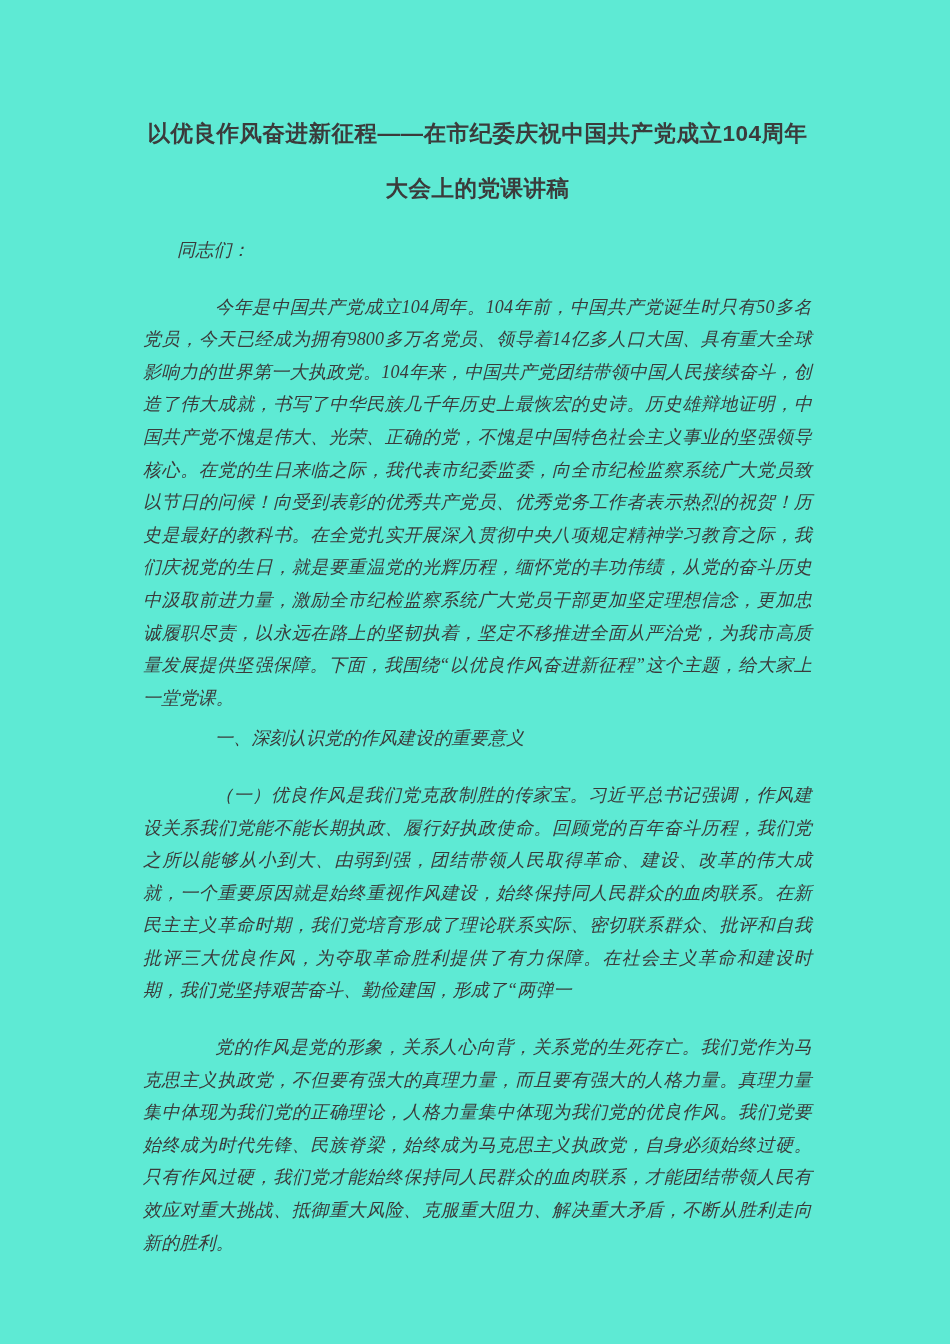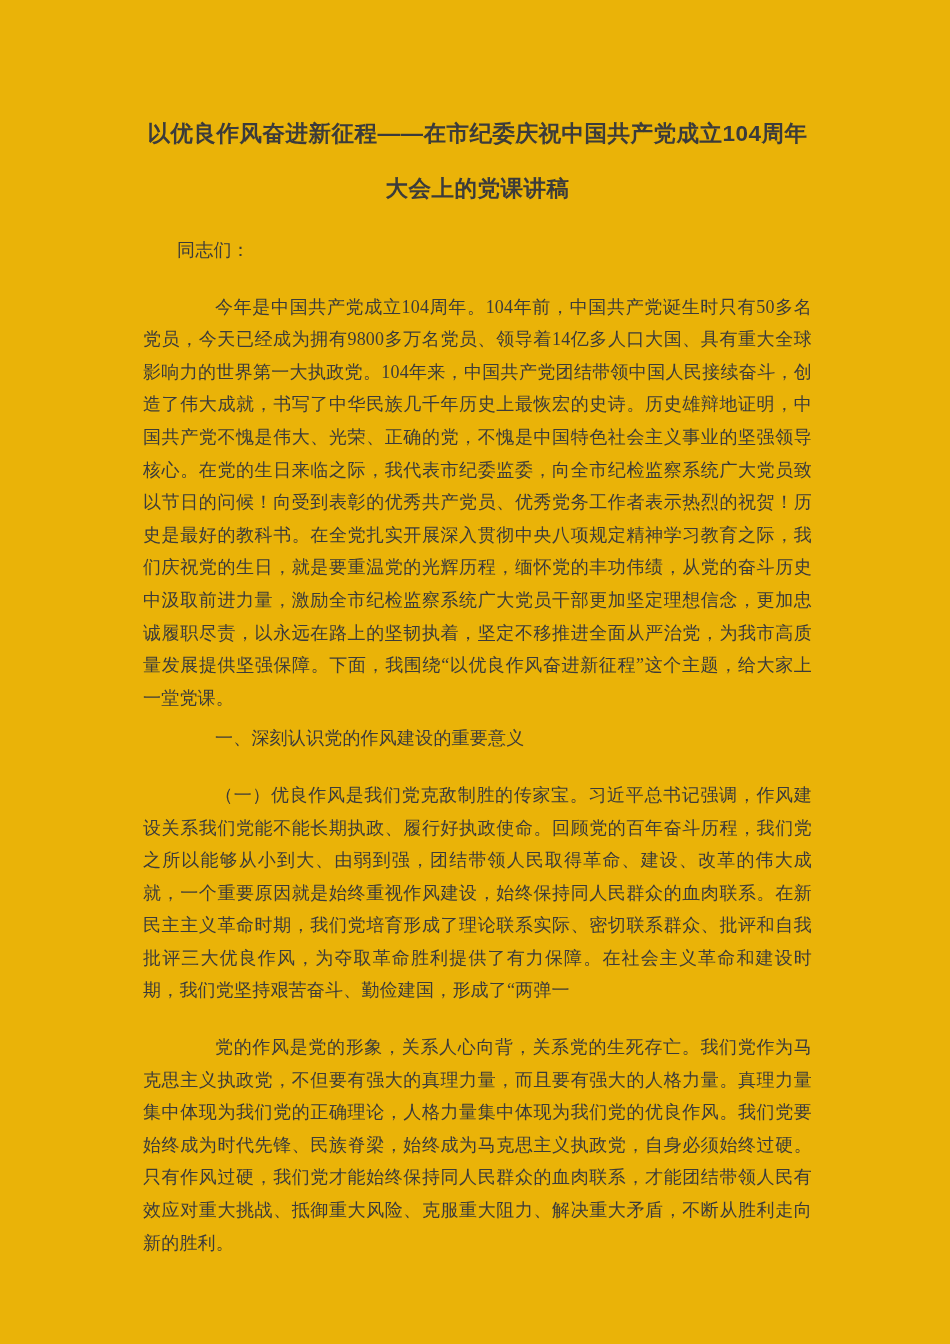--- a/index.html
+++ b/index.html
@@ -5,21 +5,21 @@
   html, body {
     margin: 0;
     padding: 0;
     background: #ffffff;
   }
   .page {
     position: relative;
     width: 950px;
     height: 1344px;
     margin: 0 auto;
-    background: #eab308;
+    background: #5eead4;
     box-sizing: border-box;
     padding: 106px 138px 40px 143px;
     overflow: hidden;
     color: #3b3b3b;
   }
   .doc-title {
     font-family: "Liberation Sans", "DejaVu Sans", sans-serif;
     font-size: 22.5px;
     font-weight: bold;
     line-height: 55px;
@@ -29,20 +29,21 @@
     color: #3b3b3b;
   }
   .body-text p {
     font-family: "Liberation Serif", "DejaVu Serif", serif;
     font-size: 18px;
     line-height: 32.6px;
     text-align: justify;
     letter-spacing: 0.2px;
     margin: 0;
     color: #3b3b3b;
+    font-style: italic;
   }
   p.salutation {
     text-indent: 34px;
     margin-top: 0;
   }
   p.para {
     text-indent: 72px;
     margin-top: 24px;
   }
   p.section-heading {

